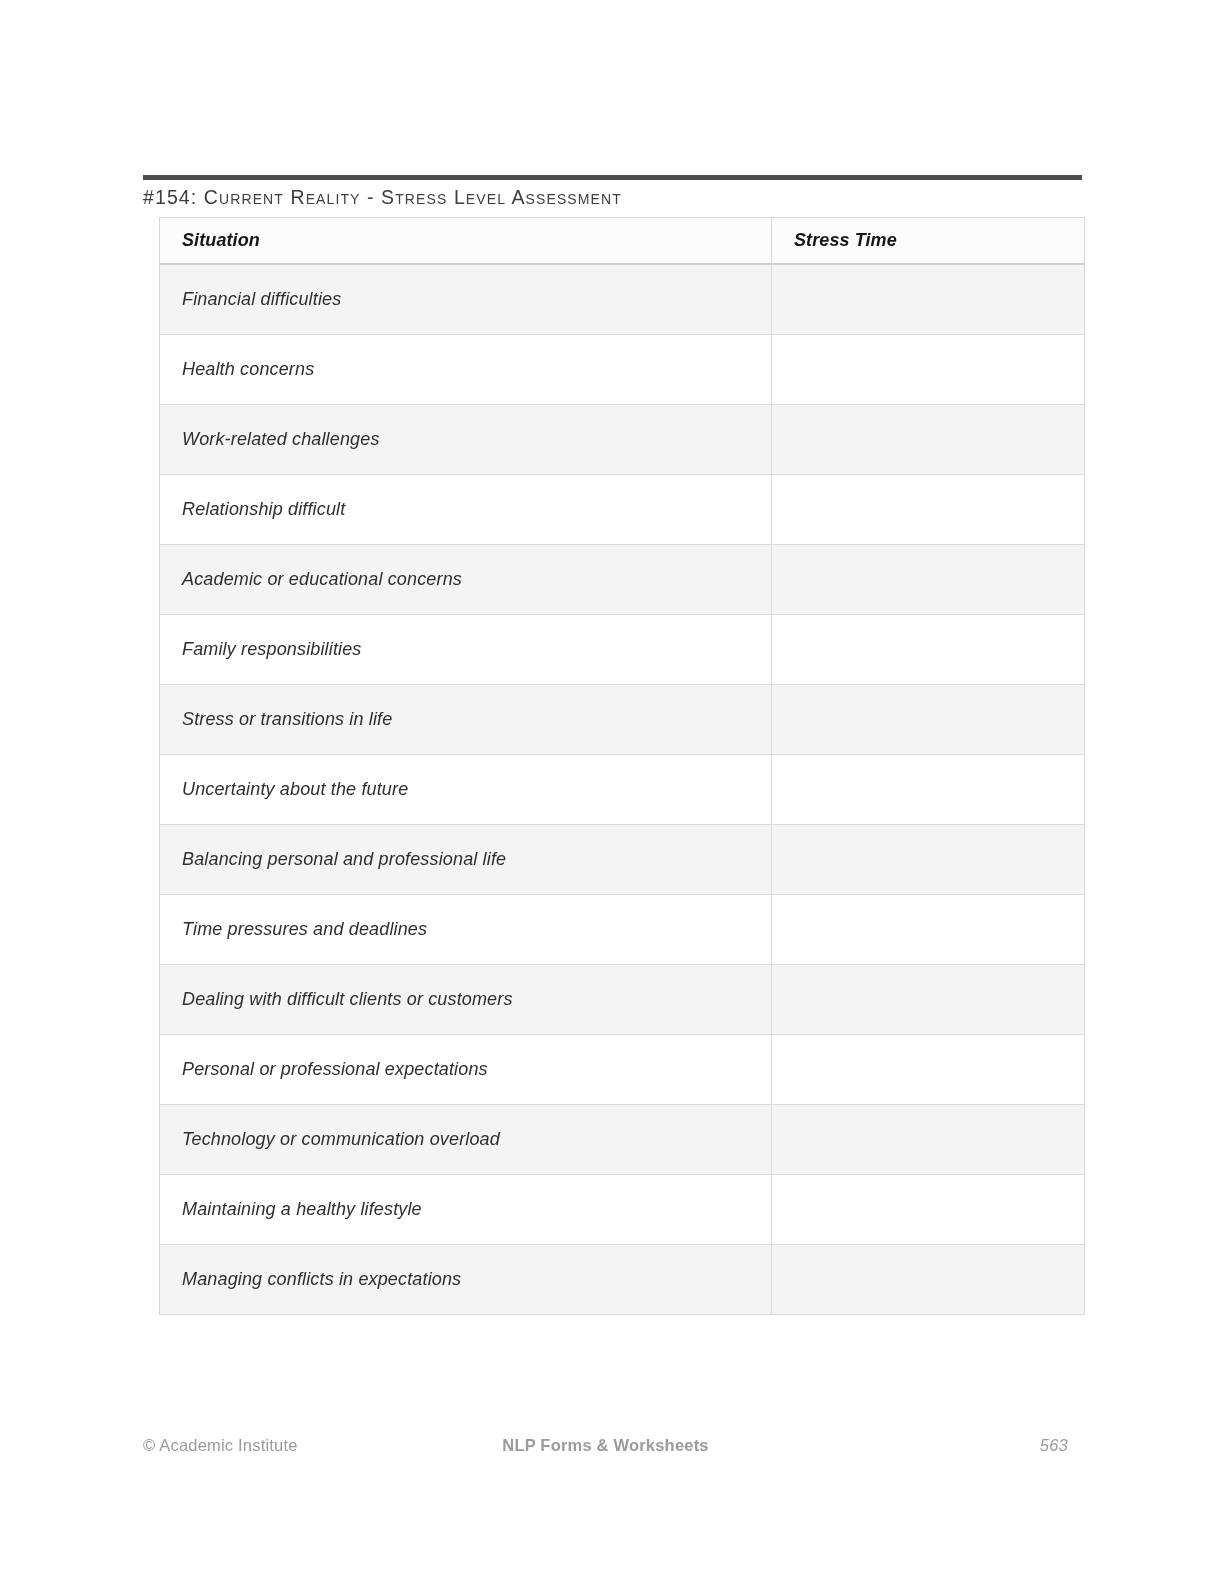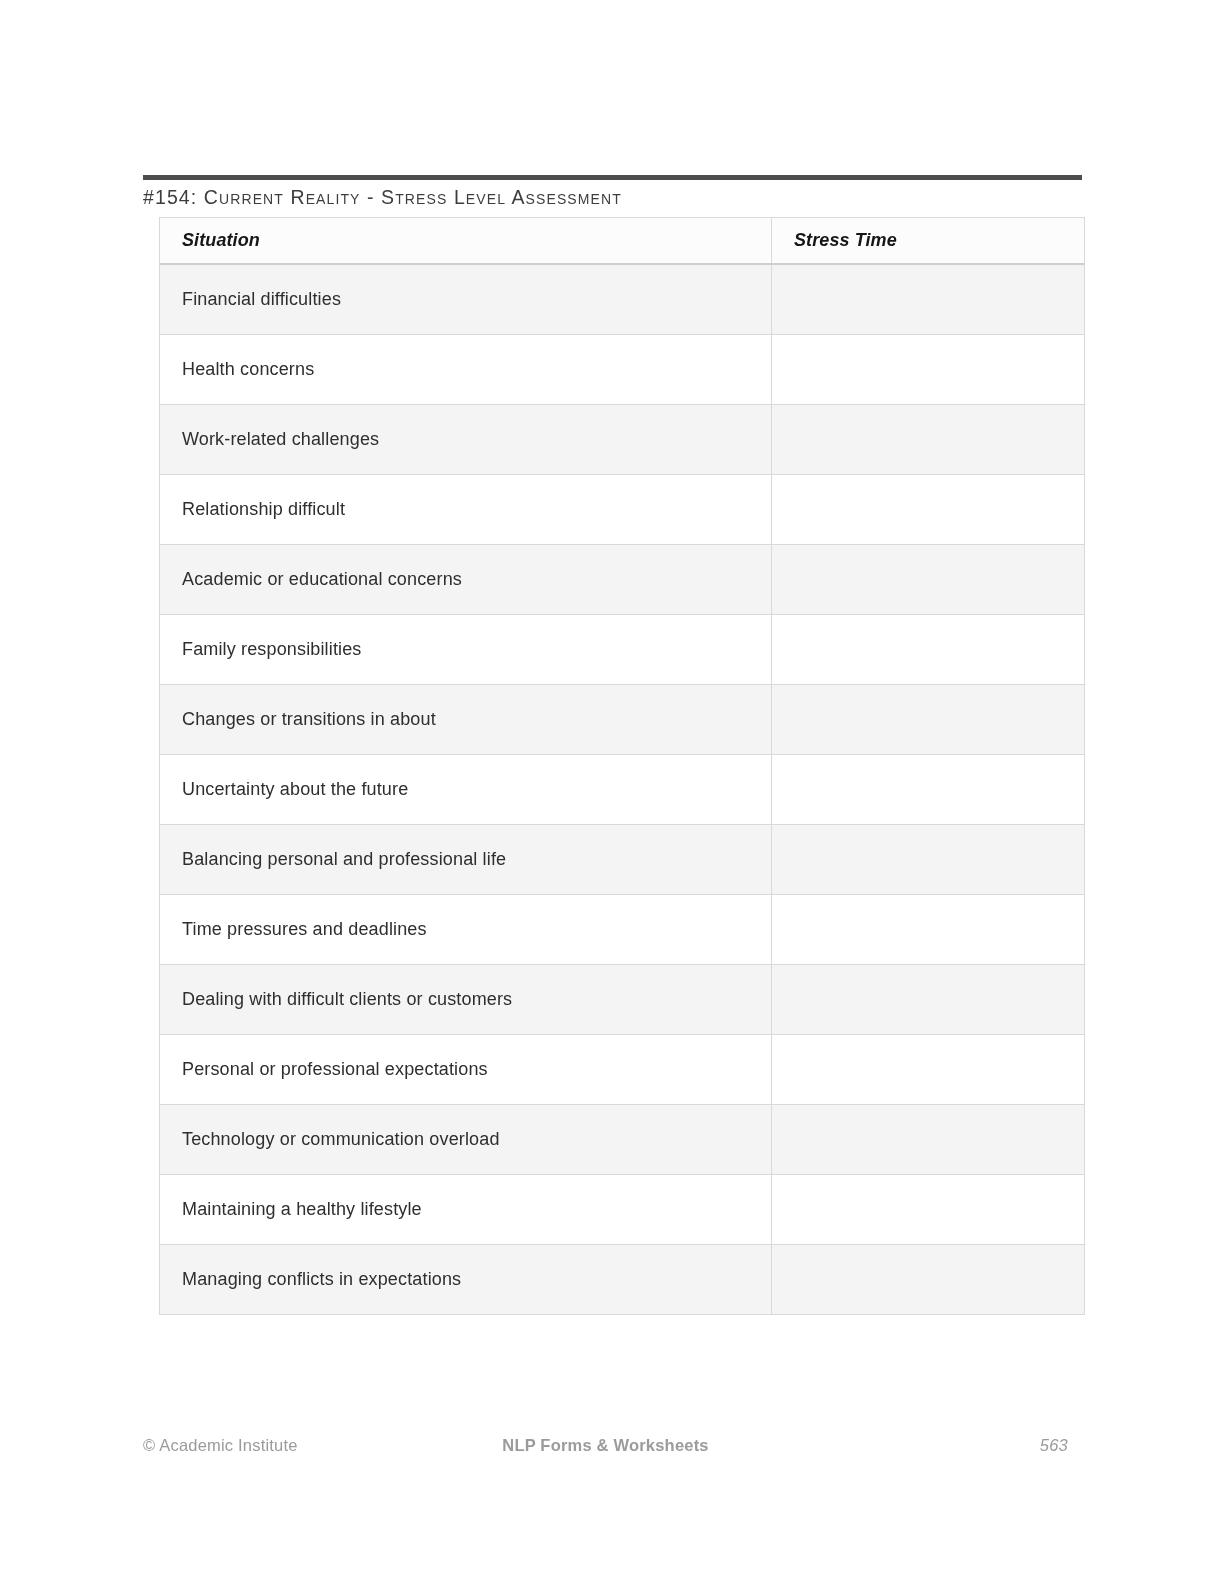--- a/index.html
+++ b/index.html
@@ -78,20 +78,21 @@
     font-size: 18px;
     font-style: italic;
     font-weight: bold;
     color: #161616;
     letter-spacing: 0.1px;
   }
 
   .sheet-table tbody td {
     height: 69px;
     font-size: 18px;
+    font-style: italic;
     font-weight: 400;
     color: #2e2e2e;
     letter-spacing: 0.15px;
     background: #ffffff;
   }
   .sheet-table tbody tr.shaded td {
     background: #f4f4f4;
   }
 
   
@@ -149,21 +150,21 @@
       </tr>
       <tr class="shaded">
         <td>Academic or educational concerns</td>
         <td></td>
       </tr>
       <tr>
         <td>Family responsibilities</td>
         <td></td>
       </tr>
       <tr class="shaded">
-        <td>Changes or transitions in about</td>
+        <td>Stress or transitions in life</td>
         <td></td>
       </tr>
       <tr>
         <td>Uncertainty about the future</td>
         <td></td>
       </tr>
       <tr class="shaded">
         <td>Balancing personal and professional life</td>
         <td></td>
       </tr>

